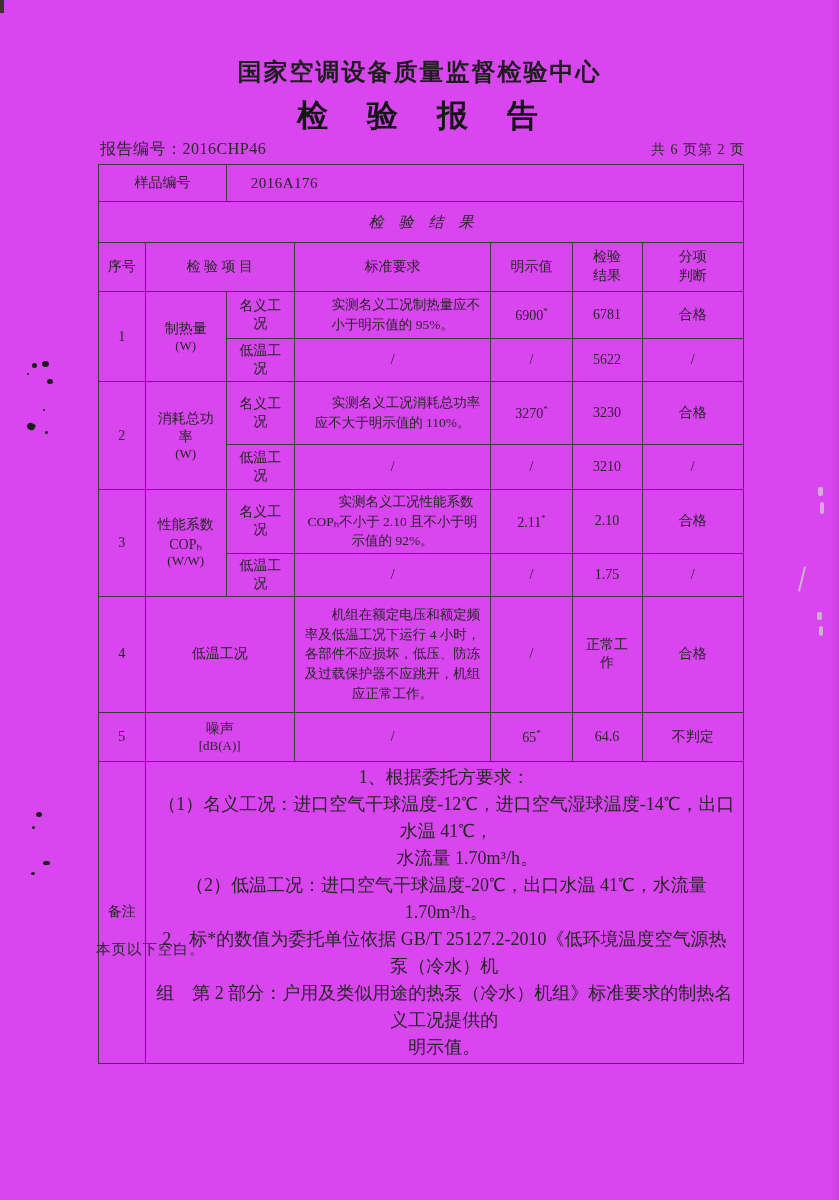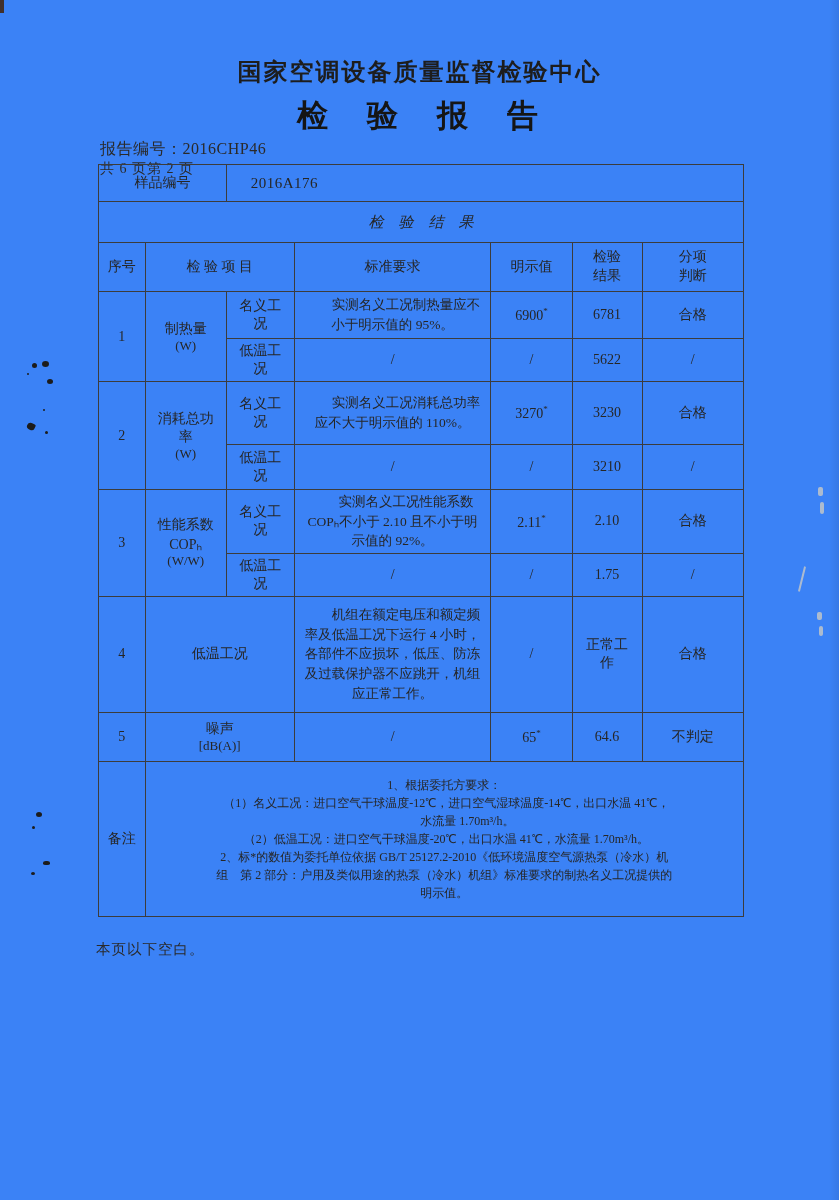--- a/index.html
+++ b/index.html
@@ -1,19 +1,19 @@
 <!DOCTYPE html>
 <html><head>
 <meta charset="utf-8">
 <style>
   html,body{margin:0;padding:0;}
   .sheet{
     position:relative;
     width:839px;height:1200px;
-    background:#3b82f6;
+    background:#d946ef;
     overflow:hidden;
     font-family:"Liberation Serif", serif;
     color:#2a2a2a;
   }
   .edge-shade{
     position:absolute;top:0;right:0;width:10px;height:100%;
     background:linear-gradient(to right, rgba(0,0,0,0), rgba(0,0,0,0.07));
   }
   .org-title{
     position:absolute;top:56px;left:0;width:100%;
@@ -22,21 +22,21 @@
     font-weight:bold;font-size:24px;letter-spacing:2px;color:#1d1d1d;
   }
   .report-title{
     position:absolute;top:95px;left:0;width:100%;
     text-align:center;
     font-family:"Liberation Sans", sans-serif;
     font-weight:bold;font-size:31px;letter-spacing:4px;color:#151515;
   }
   .meta-row{
     position:absolute;top:139px;left:100px;width:645px;
-    display:flex;align-items:baseline;flex-direction:column;
+    display:flex;justify-content:space-between;align-items:baseline;
   }
   .report-no{font-size:16px;letter-spacing:0.5px;}
   .page-info{font-size:14px;letter-spacing:1px;}
 
   table.report-table{
     position:absolute;top:164px;left:98px;
     width:646px;
     border-collapse:collapse;table-layout:fixed;
     font-size:14px;color:#262626;
   }
@@ -60,21 +60,21 @@
   .r5 td{height:44px;}
   .r-remark td{height:150px;}
   .req{
     text-align:left;text-indent:2em;
     padding:3px 7px;line-height:1.45;font-size:13.5px;margin-left:16px;
   }
   .item-unit{font-size:13px;}
   sup.star{font-size:9px;vertical-align:super;letter-spacing:0;}
   .remark-cell{
     text-align:left;vertical-align:top;
-    padding:7px 8px 4px 8px;line-height:1.5;font-size:12px;
+    padding:7px 8px 4px 8px;line-height:1.5;font-size:18px;
   }
   .remark-cell .i1{padding-left:4px;}
   .remark-cell .i2{padding-left:46px;}
   .footer-note{
     position:absolute;top:940px;left:96px;
     font-size:14.5px;letter-spacing:1px;
   }
   
   .speck{position:absolute;background:#1c1c1c;border-radius:50%;}
   .corner-mark{position:absolute;top:0;left:0;width:4px;height:13px;background:#41302c;}

